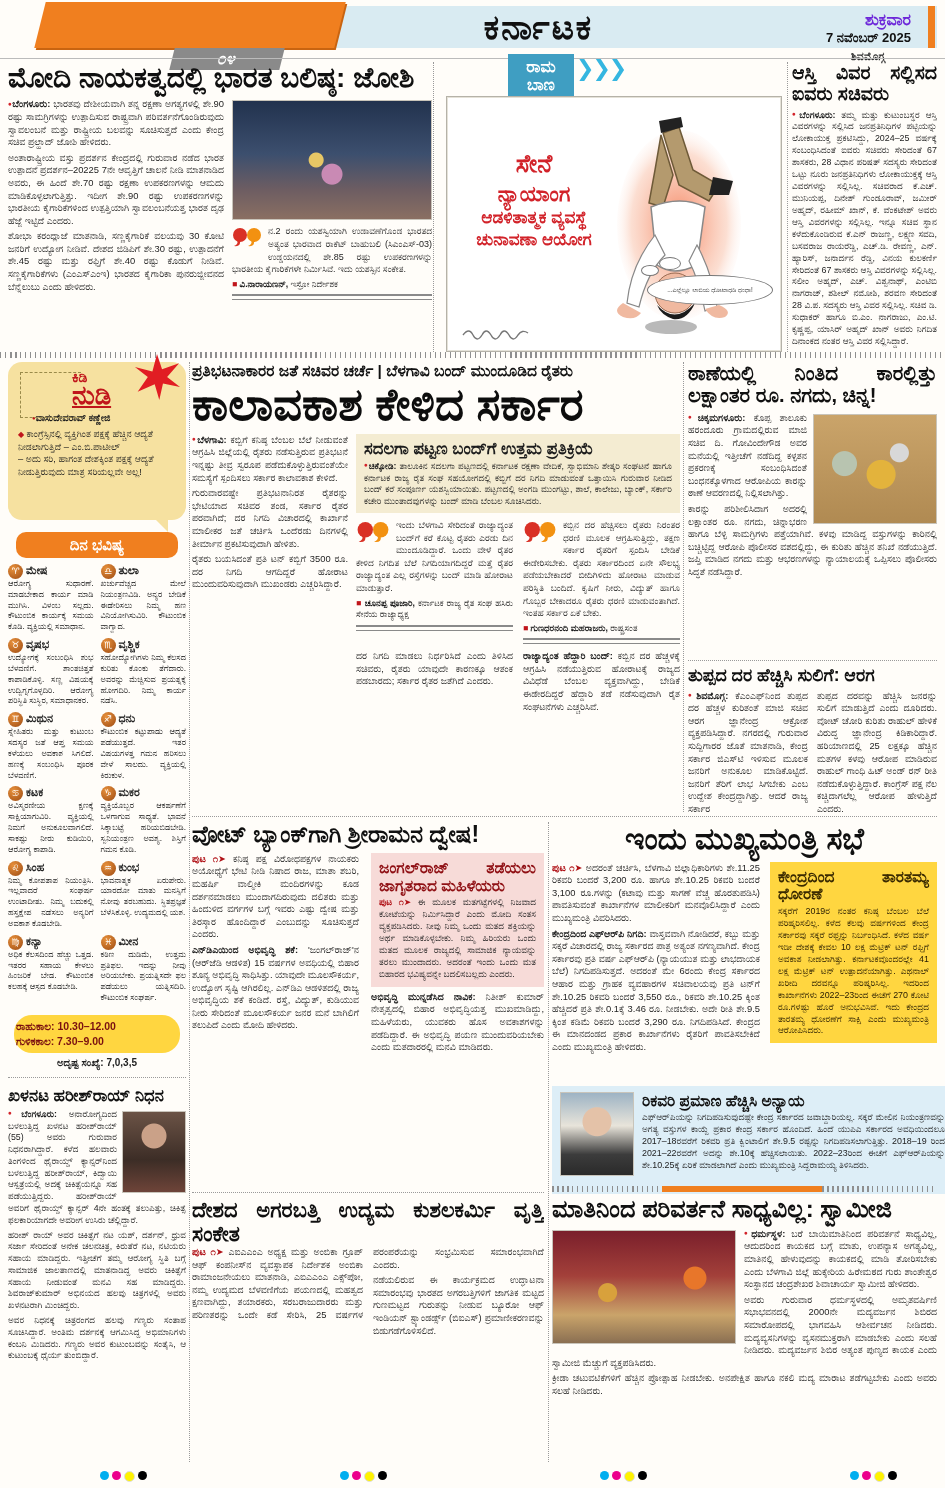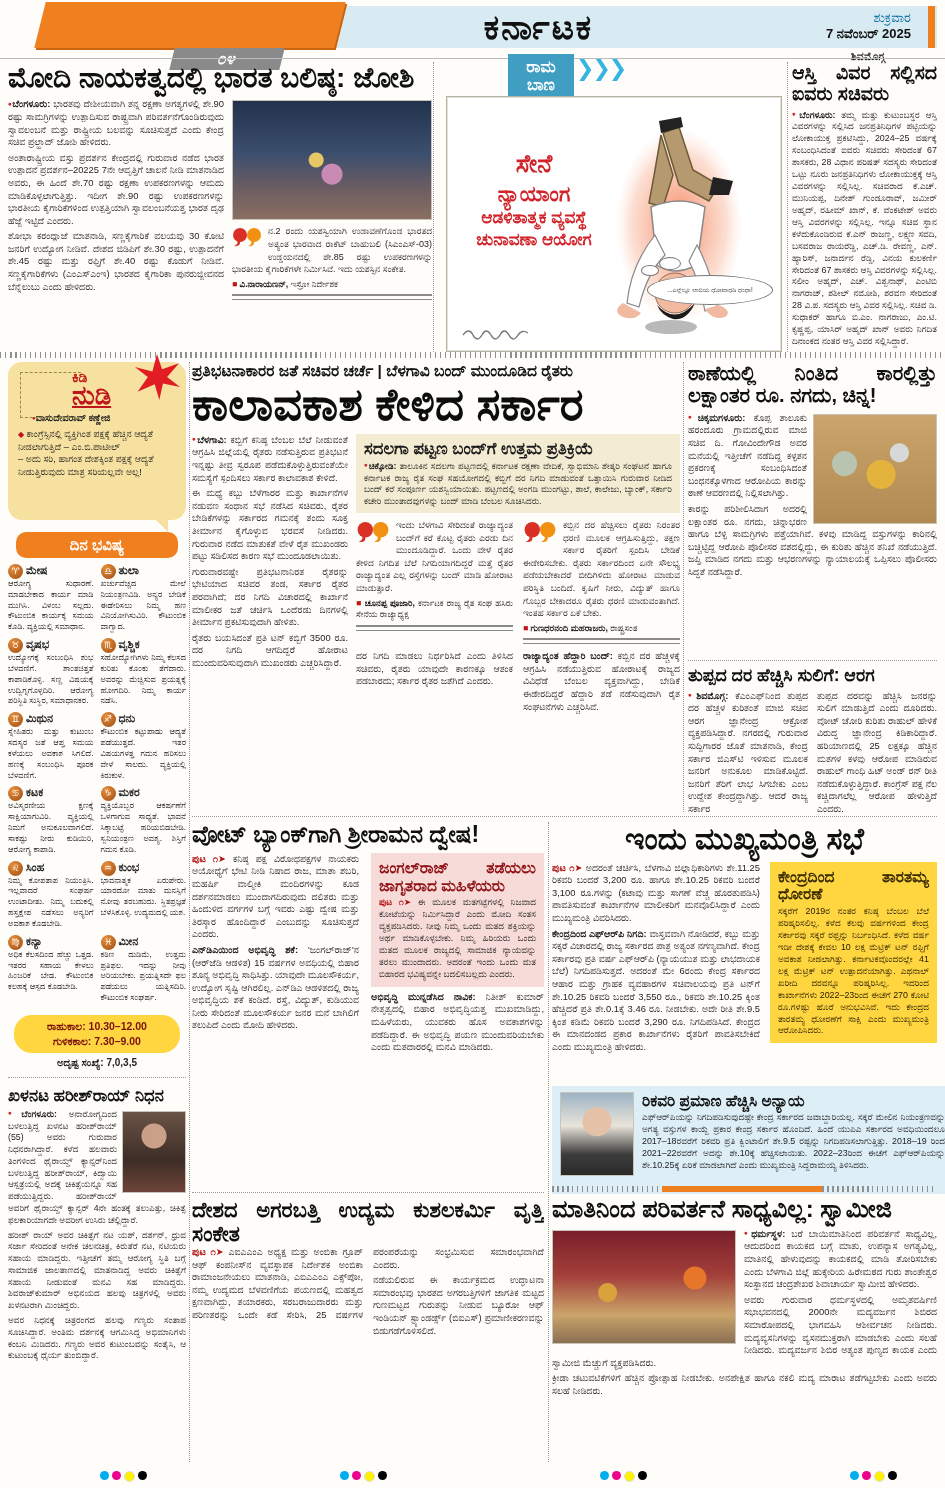--- a/index.html
+++ b/index.html
@@ -3,21 +3,21 @@
 <meta charset="utf-8">
 <style>
   html,body{margin:0;padding:0;background:#e8e8e4;}
   .page{position:relative;width:945px;height:1488px;margin:0 auto;background:#fffdf9;
         font-family:"Liberation Sans","DejaVu Sans",sans-serif;color:#1c1c1c;overflow:hidden;}
   .abs{position:absolute;}
   
   .mast-strip{position:absolute;left:140px;right:8px;top:6px;height:42px;background:#d9ebf2;}
   .mast-section{position:absolute;left:0;right:0;top:2px;text-align:center;font-size:34px;font-weight:800;letter-spacing:2px;color:#111;}
   .mast-right{position:absolute;right:26px;top:4px;text-align:right;line-height:1.25;}
-  .mast-day{color:#0369a1;font-weight:400;font-size:13px;}
+  .mast-day{color:#6d28d9;font-weight:700;font-size:16px;}
   .mast-date{color:#111;font-weight:700;font-size:13px;margin-left:40px;}
   .mast-edition{position:absolute;right:60px;top:50px;font-size:11px;font-weight:700;color:#333;}
   .mast-orangebar{position:absolute;right:10px;top:6px;width:7px;height:42px;background:#f07f1f;}
   .logo-wrap{position:absolute;left:22px;top:0;width:360px;height:72px;}
   .logo-box{position:absolute;left:18px;top:2px;width:300px;height:46px;background:#f07f1f;transform:skewX(-14deg);box-shadow:2px 2px 0 #c96410;}
   .logo-inner{position:absolute;left:34px;top:3px;width:300px;color:#fff;}
   .logo-title{font-size:29px;font-weight:800;letter-spacing:1px;line-height:1;}
   .logo-tag{font-size:7px;color:#ffe9cf;margin-left:44px;}
   .logo-leaf{display:inline-block;width:22px;height:22px;border-radius:50%;background:#fff;color:#f07f1f;text-align:center;line-height:22px;font-size:13px;font-weight:800;vertical-align:6px;margin-right:5px;}
   .logo-pageno{position:absolute;left:150px;top:48px;width:110px;height:22px;background:#8a8a8a;transform:skewX(-14deg);color:#fff;font-weight:800;font-size:16px;text-align:center;line-height:22px;}
@@ -63,21 +63,21 @@
   .kidi-auth{font-size:9.5px;font-weight:800;margin:4px 0 4px 14px;}
   .kidi-auth::before{content:"\25CF ";color:#c0151b;font-size:6px;vertical-align:1px;}
   .kidi-body{font-size:9.3px;line-height:1.38;}
   .kidi-body .dia{color:#c0151b;font-size:8px;}
   .dina-hdr{background:#f07f1f;color:#fff;font-weight:800;font-size:15px;text-align:center;border-radius:10px;padding:4px 0;margin:12px 8px 6px;}
   .horo-grid{display:grid;grid-template-columns:1fr 1fr;grid-auto-flow:column;grid-template-rows:repeat(6,auto);column-gap:7px;}
   .horo-item{margin-bottom:5px;}
   .horo-head{font-weight:800;font-size:11px;color:#222;}
   .horo-ic{display:inline-block;width:15px;height:15px;border-radius:50%;background:radial-gradient(circle at 35% 30%,#e8913c,#9c4a12);color:#fff;font-size:9px;text-align:center;line-height:15px;margin-right:3px;}
   .horo-txt{font-size:8.2px;line-height:1.32;text-align:justify;color:#222;}
-  .rahu-box{background:#ffd640;border-radius:18px;text-align:center;font-weight:800;color:#7a1010;font-size:10.5px;line-height:1.45;padding:4px 2px;margin:6px 6px 4px;}
+  .rahu-box{background:#ffd640;border-radius:18px;text-align:left;font-weight:800;color:#7a1010;font-size:10.5px;line-height:1.45;padding:4px 2px;margin:6px 6px 4px;}
   .lucky{font-weight:800;text-align:center;font-size:10px;color:#222;margin-bottom:8px;}
   
   .kicker{font-weight:800;font-size:15.5px;color:#111;}
   .main-hl{font-size:45px;font-weight:800;letter-spacing:0;color:#0d0d0d;line-height:1.02;margin:2px 0 6px;}
   .subbox{background:#f4ecd2;padding:5px 8px;}
   .subbox-hl{font-weight:800;font-size:16.5px;margin:0 0 3px;}
   .pinkbox{background:#f7dbd8;padding:6px 8px;}
   .pinkbox-hl{color:#8f1014;font-weight:800;font-size:15.5px;line-height:1.15;margin:0 0 3px;}
   .yellowbox{background:#ffd640;padding:6px 8px;}
   .yellowbox-hl{color:#3a2a00;font-weight:800;font-size:15.5px;line-height:1.15;margin:0 0 3px;}
@@ -285,21 +285,20 @@
     </div>
   </div>
 
   <div class="abs" style="left:192px;top:362px;width:488px;height:450px">
     <div class="kicker">ಪ್ರತಿಭಟನಾಕಾರರ ಜತೆ ಸಚಿವರ ಚರ್ಚೆ | ಬೆಳಗಾವಿ ಬಂದ್ ಮುಂದೂಡಿದ ರೈತರು</div>
     <div class="main-hl">ಕಾಲಾವಕಾಶ ಕೇಳಿದ ಸರ್ಕಾರ</div>
     <div style="position:relative;height:368px;overflow:hidden">
 
       <div class="abs art" style="left:0;top:0;width:156px;height:368px;overflow:hidden">
         <p><span class="dl">ಬೆಳಗಾವಿ:</span> <span>ಕಬ್ಬಿಗೆ ಕನಿಷ್ಠ ಬೆಂಬಲ ಬೆಲೆ ನೀಡುವಂತೆ ಆಗ್ರಹಿಸಿ ಜಿಲ್ಲೆಯಲ್ಲಿ ರೈತರು ನಡೆಸುತ್ತಿರುವ ಪ್ರತಿಭಟನೆ ಇನ್ನಷ್ಟು ತೀವ್ರ ಸ್ವರೂಪ ಪಡೆದುಕೊಳ್ಳುತ್ತಿರುವಂತೆಯೇ ಸಮಸ್ಯೆಗೆ ಸ್ಪಂದಿಸಲು ಸರ್ಕಾರ ಕಾಲಾವಕಾಶ ಕೇಳಿದೆ.</span></p>
-        <p>ಈ ಮಧ್ಯೆ ಕಬ್ಬು ಬೆಳೆಗಾರರ ಮತ್ತು ಕಾರ್ಖಾನೆಗಳ ನಡುವಣ ಸಂಧಾನ ಸಭೆ ನಡೆಸಿದ ಸಚಿವರು, ರೈತರ ಬೇಡಿಕೆಗಳನ್ನು ಸರ್ಕಾರದ ಗಮನಕ್ಕೆ ತಂದು ಸೂಕ್ತ ತೀರ್ಮಾನ ಕೈಗೊಳ್ಳುವ ಭರವಸೆ ನೀಡಿದರು. ಗುರುವಾರ ನಡೆದ ಮಾತುಕತೆ ವೇಳೆ ರೈತ ಮುಖಂಡರು ಪಟ್ಟು ಸಡಿಲಿಸದ ಕಾರಣ ಸಭೆ ಮುಂದೂಡಲಾಯಿತು.</p>
         <p>ಗುರುವಾರವಷ್ಟೇ ಪ್ರತಿಭಟನಾನಿರತ ರೈತರನ್ನು ಭೇಟಿಯಾದ ಸಚಿವರ ತಂಡ, ಸರ್ಕಾರ ರೈತರ ಪರವಾಗಿದೆ; ದರ ನಿಗದಿ ವಿಚಾರದಲ್ಲಿ ಕಾರ್ಖಾನೆ ಮಾಲೀಕರ ಜತೆ ಚರ್ಚಿಸಿ ಒಂದೆರಡು ದಿನಗಳಲ್ಲಿ ತೀರ್ಮಾನ ಪ್ರಕಟಿಸುವುದಾಗಿ ಹೇಳಿತು.</p>
         <p>ರೈತರು ಬಯಸಿದಂತೆ ಪ್ರತಿ ಟನ್ ಕಬ್ಬಿಗೆ 3500 ರೂ. ದರ ನಿಗದಿ ಆಗದಿದ್ದರೆ ಹೋರಾಟ ಮುಂದುವರಿಸುವುದಾಗಿ ಮುಖಂಡರು ಎಚ್ಚರಿಸಿದ್ದಾರೆ.</p>
       </div>
 
       <div class="abs" style="left:164px;top:0;width:324px">
         <div class="subbox">
           <div class="subbox-hl">ಸದಲಗಾ ಪಟ್ಟಣ ಬಂದ್‌ಗೆ ಉತ್ತಮ ಪ್ರತಿಕ್ರಿಯೆ</div>
           <div class="art" style="font-size:8.8px"><span class="dl">ಚಿಕ್ಕೋಡಿ:</span> <span>ತಾಲೂಕಿನ ಸದಲಗಾ ಪಟ್ಟಣದಲ್ಲಿ ಕರ್ನಾಟಕ ರಕ್ಷಣಾ ವೇದಿಕೆ, ಸ್ವಾಭಿಮಾನಿ ಶೇತ್ಕರಿ ಸಂಘಟನೆ ಹಾಗೂ ಕರ್ನಾಟಕ ರಾಜ್ಯ ರೈತ ಸಂಘ ಸಹಯೋಗದಲ್ಲಿ ಕಬ್ಬಿಗೆ ದರ ನಿಗದಿ ಮಾಡುವಂತೆ ಒತ್ತಾಯಿಸಿ ಗುರುವಾರ ನೀಡಿದ ಬಂದ್ ಕರೆ ಸಂಪೂರ್ಣ ಯಶಸ್ವಿಯಾಯಿತು. ಪಟ್ಟಣದಲ್ಲಿ ಅಂಗಡಿ ಮುಂಗಟ್ಟು, ಶಾಲೆ, ಕಾಲೇಜು, ಬ್ಯಾಂಕ್, ಸರ್ಕಾರಿ ಕಚೇರಿ ಮುಂತಾದವುಗಳನ್ನು ಬಂದ್ ಮಾಡಿ ಬೆಂಬಲ ಸೂಚಿಸಿದರು.</span></div>
         </div>
         <div style="display:flex;gap:10px;margin-top:6px">

